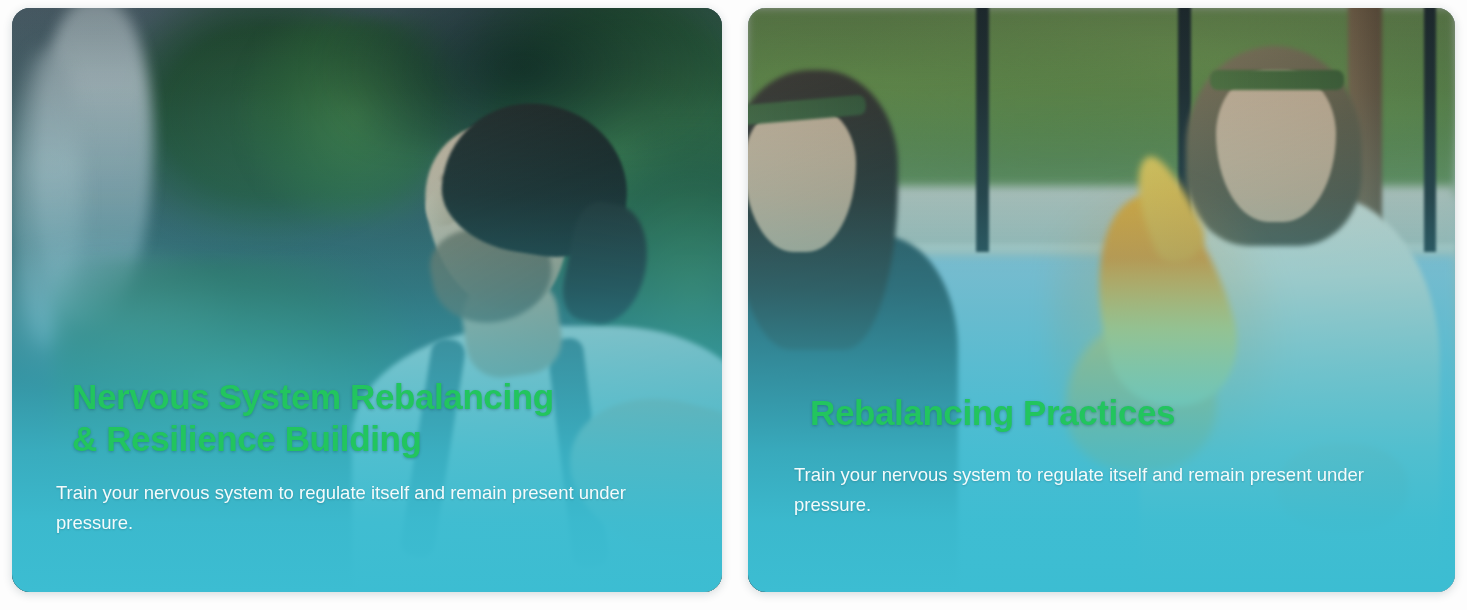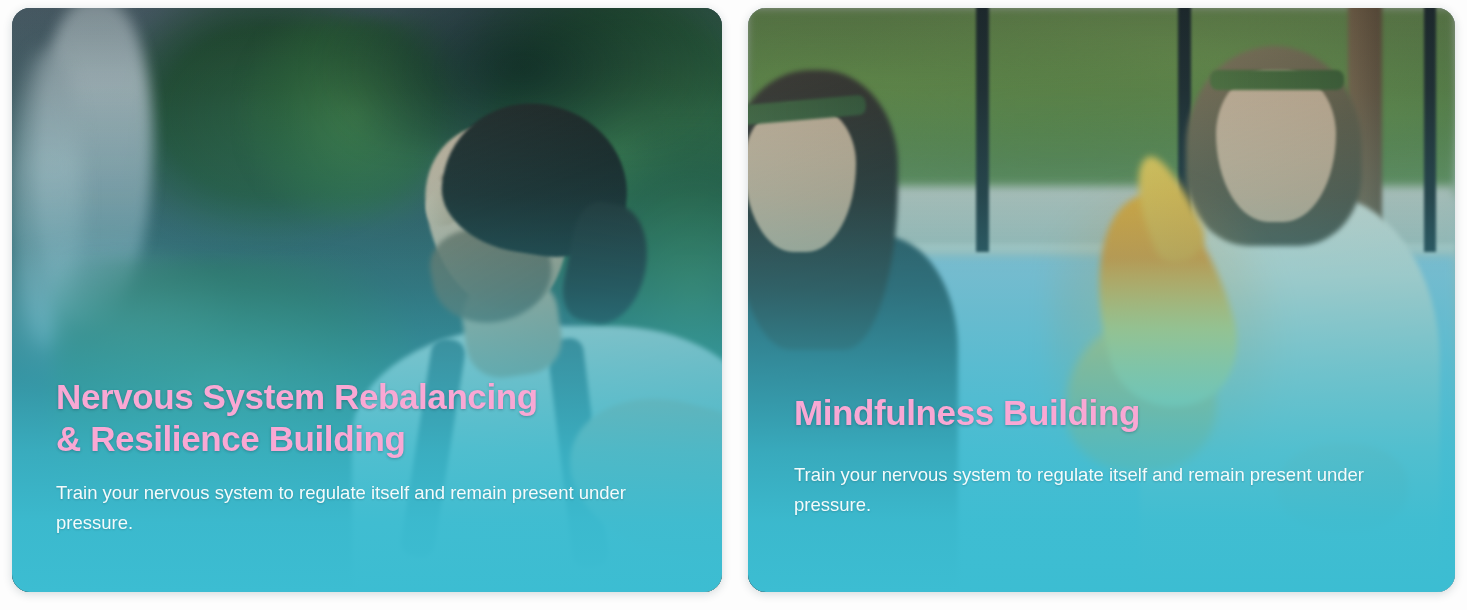--- a/index.html
+++ b/index.html
@@ -277,22 +277,22 @@
   }
 
   
   .content{
     position:absolute;left:0;right:0;bottom:0;
     padding:0 44px 54px 44px;
     box-sizing:border-box;
   }
   .card-right .content{padding-left:46px;padding-right:46px;padding-bottom:72px;}
   .card-title{
-    margin:0 0 18px 0;
-    color:#f9a8d4;
+    margin:0 0 18px 16px;
+    color:#22c55e;
     font-size:35px;
     line-height:1.20;
     font-weight:700;
     letter-spacing:-0.4px;
     text-shadow:0 1px 3px rgba(10,50,60,.30);
     white-space:pre-line;
   }
   .card-right .card-title{font-size:35px;margin-bottom:26px;}
   .card-desc{
     margin:0;
@@ -366,18 +366,18 @@
       <div class="p2-hands"></div>
 
       <div class="flame-glow"></div>
       <div class="flame-low"></div>
       <div class="flame-core"></div>
       <div class="flame-tip"></div>
     </div>
     <div class="darken"></div>
     <div class="tint"></div>
     <div class="content">
-      <h2 class="card-title">Mindfulness Building</h2>
+      <h2 class="card-title">Rebalancing Practices</h2>
       <p class="card-desc">Train your nervous system to regulate itself and remain present under pressure.</p>
     </div>
   </article>
 
 </div>
 
 </body></html>

